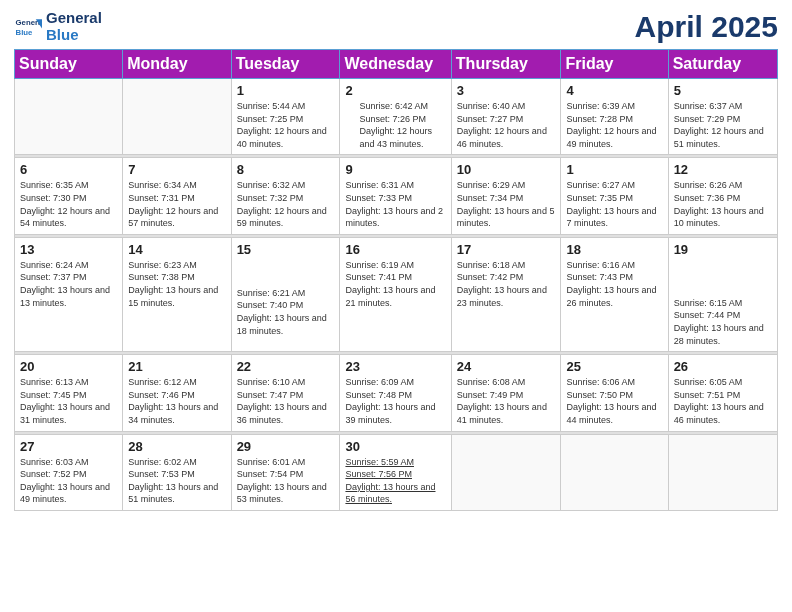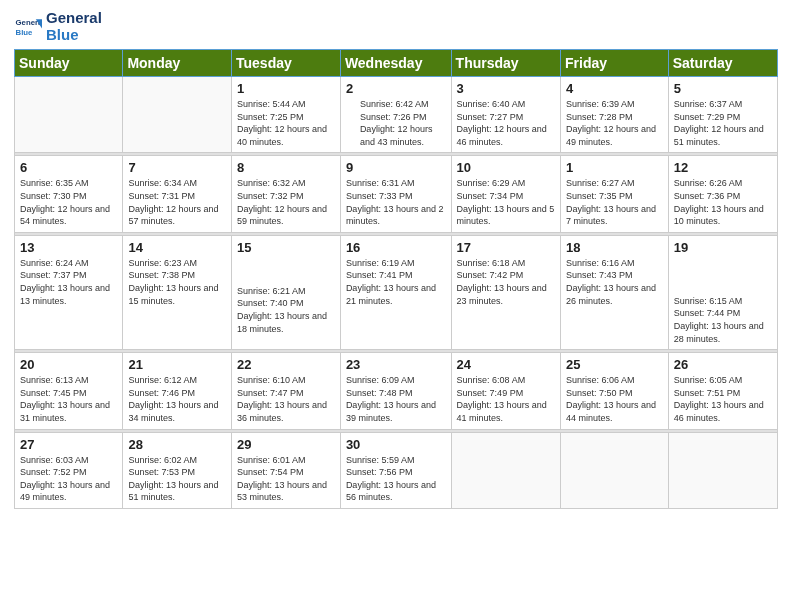--- a/index.html
+++ b/index.html
@@ -53,23 +53,23 @@
       font-size: 13px;
       color: #333;
       margin-top: 2px;
     }
     .calendar {
       width: 100%;
       border-collapse: collapse;
       border: 1px solid #ccc;
     }
     .calendar th {
-      background: #4d7c0f;
+      background: #a21caf;
       color: #fff;
-      font-size: 14px;
+      font-size: 16px;
       font-weight: bold;
       padding: 5px 4px;
       text-align: left;
       border: 1px solid #5a9fd4;
     }
     .calendar td {
       border: 1px solid #ccc;
       vertical-align: top;
       padding: 4px 5px;
       width: 113px;
@@ -107,20 +107,21 @@
         <polygon points="28,8 36,8 36,20" fill="#2979c4"></polygon>
       </svg>
       <div>
         <div class="logo-text">
           <div>General</div>
           <div><span>Blue</span></div>
         </div>
       </div>
     </div>
     <div class="title-block">
+      <div class="month-title">April 2025</div>
     </div>
   </div>
 
   <table class="calendar">
     <thead>
       <tr>
         <th>Sunday</th>
         <th>Monday</th>
         <th>Tuesday</th>
         <th>Wednesday</th>
@@ -322,21 +323,21 @@
 Daylight: 13 hours and 51 minutes.</div>
           </td>
           <td>
             <span class="day-number">29</span>
             <div class="day-info" style="white-space: pre-line;">Sunrise: 6:01 AM
 Sunset: 7:54 PM
 Daylight: 13 hours and 53 minutes.</div>
           </td>
           <td>
             <span class="day-number">30</span>
-            <div class="day-info" style="white-space: pre-line;">Sunrise: 5:59 AM
+            <div class="day-info" style="white-space: pre-line; text-decoration: underline;">Sunrise: 5:59 AM
 Sunset: 7:56 PM
 Daylight: 13 hours and 56 minutes.</div>
           </td>
           <td class="empty"></td>
           <td class="empty"></td>
           <td class="empty"></td>
         </tr>
       </tbody>
   </table>
 </div>

